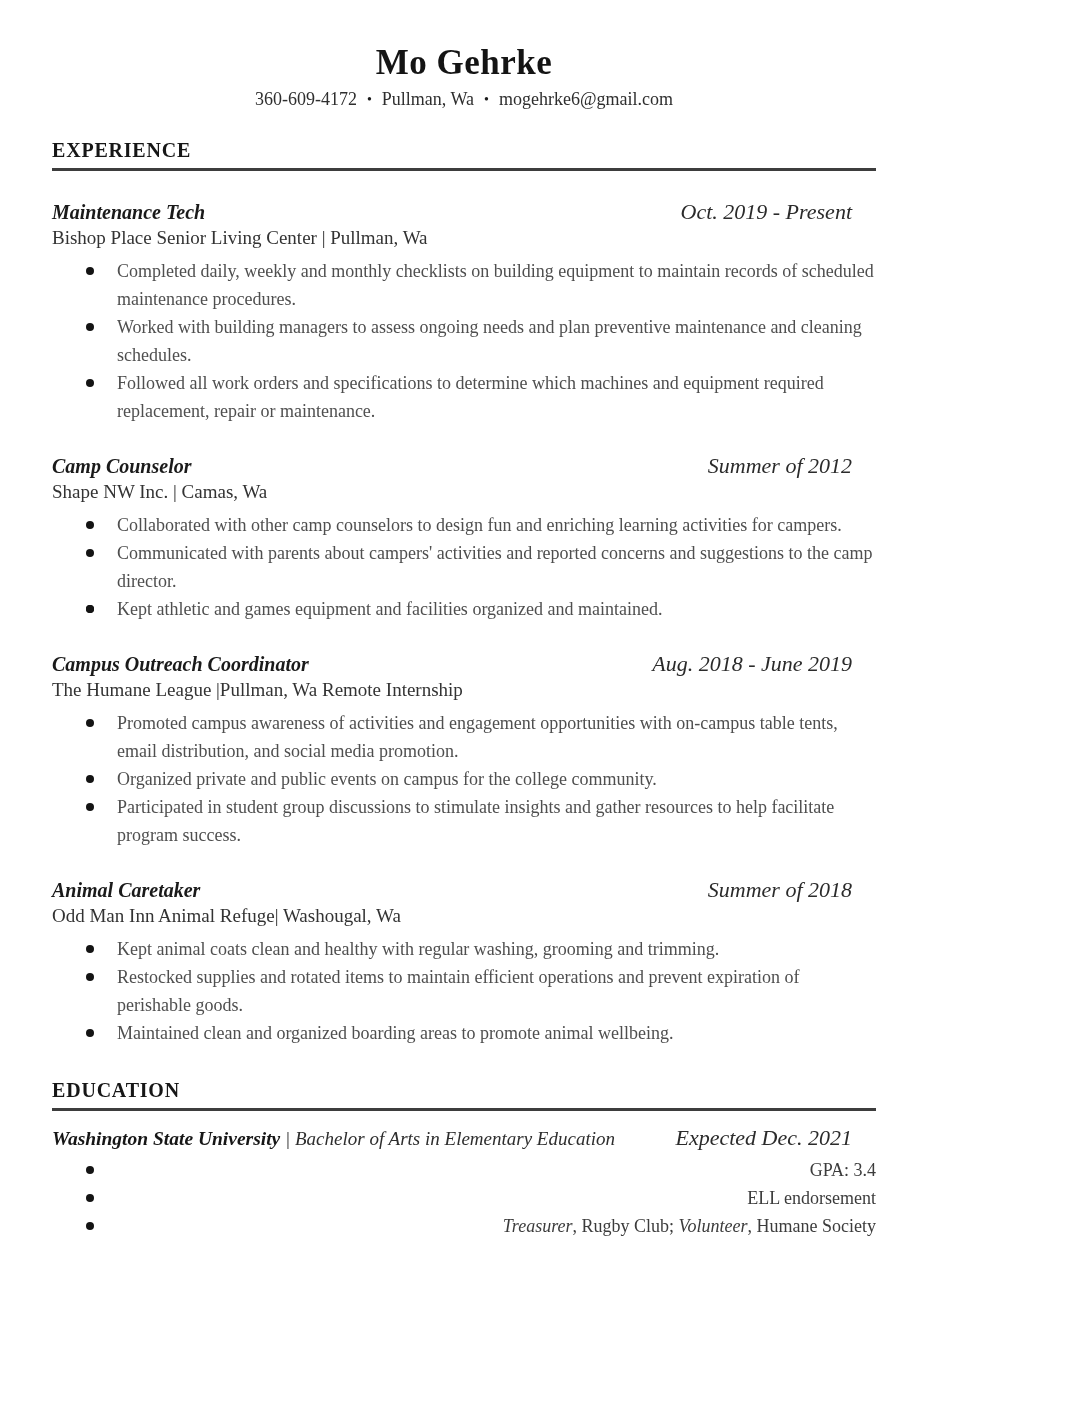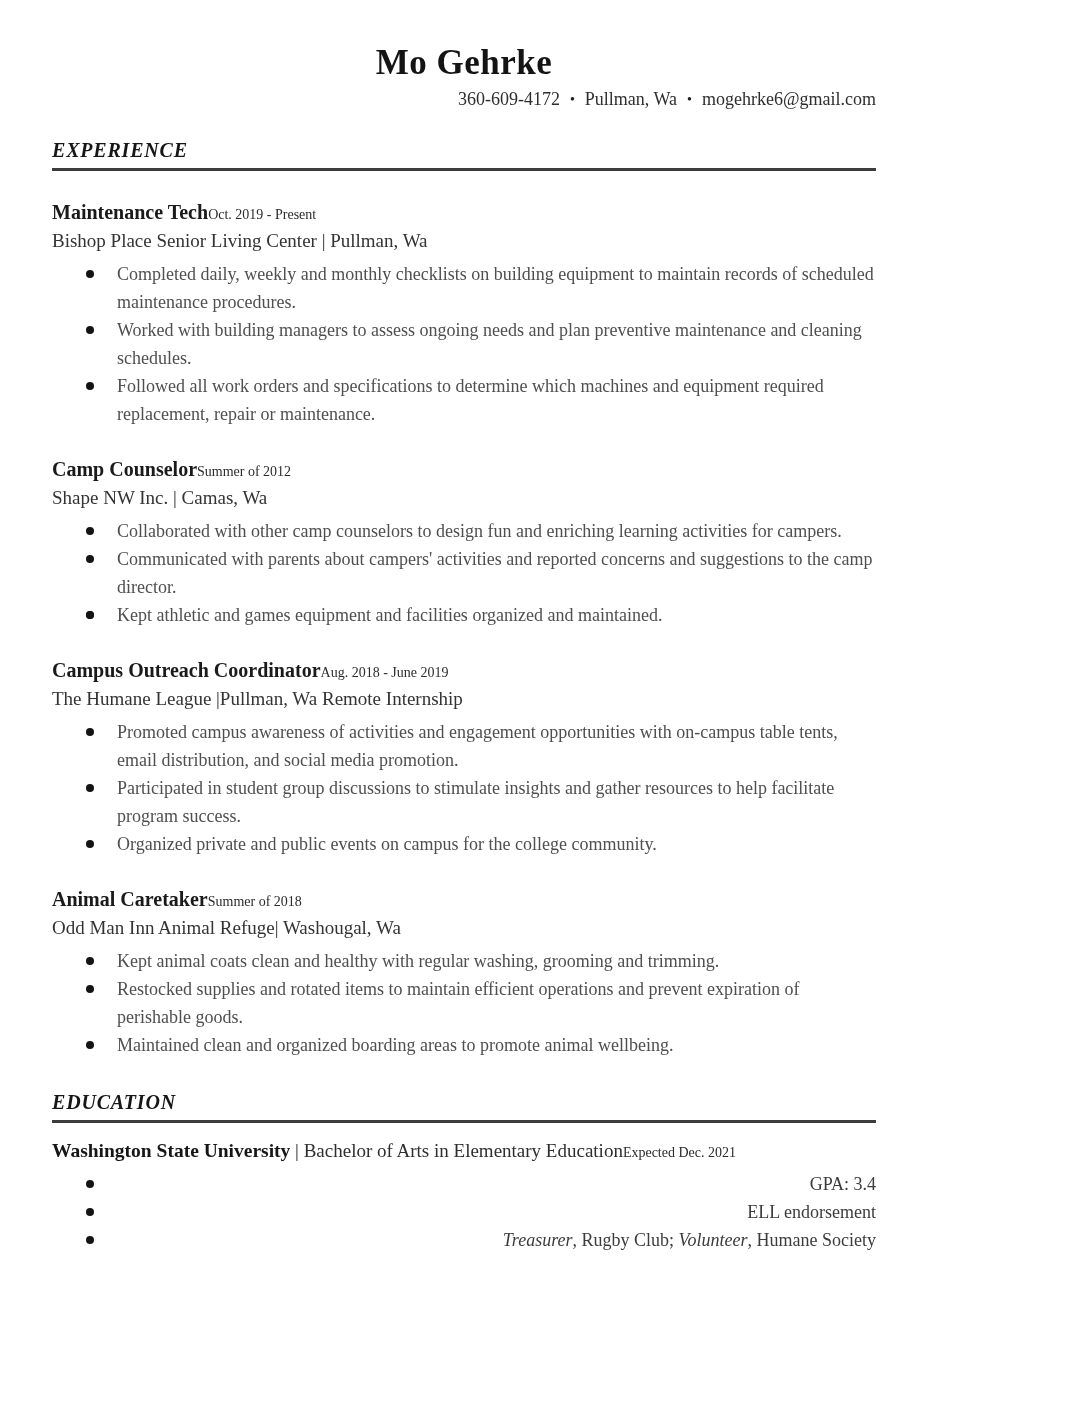--- a/index.html
+++ b/index.html
@@ -21,21 +21,21 @@
     margin: 0;
     text-align: center;
     font-size: 35px;
     font-weight: 700;
     color: #141414;
     line-height: 1.2;
     letter-spacing: 0.5px;
   }
   .contact-line {
     margin-top: 5px;
-    text-align: right;
+    text-align: center;
     font-size: 18px;
     color: #2e2e2e;
     line-height: 1.2;
   }
   .contact-line .sep-dot {
     display: inline-block;
     margin: 0 10px;
     font-size: 14px;
     color: #1a1a1a;
     vertical-align: 1px;
@@ -43,40 +43,40 @@
   
   .section-title {
     margin: 28px 0 0 0;
     font-size: 20px;
     font-weight: 700;
     color: #161616;
     letter-spacing: 0.8px;
     line-height: 1.15;
     padding-bottom: 6px;
     border-bottom: 3px solid #3d3d3d;
-    font-style: italic;
   }
   .section-title.education { margin-top: 32px; }
   
   .job { margin-top: 28px; }
   .job-head, .edu-head {
     display: flex;
-    justify-content: flex-start;
+    justify-content: space-between;
     align-items: baseline;
     padding-right: 24px;
+    font-style: italic;
   }
   .job-title {
     margin: 0;
     font-size: 20px;
     font-weight: 700;
     color: #1a1a1a;
     line-height: 26px;
   }
   .job-date {
-    font-size: 14px;
+    font-size: 22px;
     color: #2b2b2b;
     line-height: 26px;
     white-space: nowrap;
   }
   .job-org {
     font-size: 19px;
     color: #333333;
     line-height: 26px;
   }
   
@@ -154,22 +154,22 @@
   </section>
 
   <section class="job">
     <div class="job-head">
       <h3 class="job-title">Campus Outreach Coordinator</h3>
       <span class="job-date">Aug. 2018 - June 2019</span>
     </div>
     <div class="job-org">The Humane League |Pullman, Wa Remote Internship</div>
     <ul class="bullets">
       <li><span class="dot"></span><span>Promoted campus awareness of activities and engagement opportunities with on-campus table tents, email distribution, and social media promotion.</span></li>
+      <li><span class="dot"></span><span>Organized private and public events on campus for the college community.</span></li>
       <li><span class="dot"></span><span>Participated in student group discussions to stimulate insights and gather resources to help facilitate program success.</span></li>
-      <li><span class="dot"></span><span>Organized private and public events on campus for the college community.</span></li>
     </ul>
   </section>
 
   <section class="job">
     <div class="job-head">
       <h3 class="job-title">Animal Caretaker</h3>
       <span class="job-date">Summer of 2018</span>
     </div>
     <div class="job-org">Odd Man Inn Animal Refuge| Washougal, Wa</div>
     <ul class="bullets">

